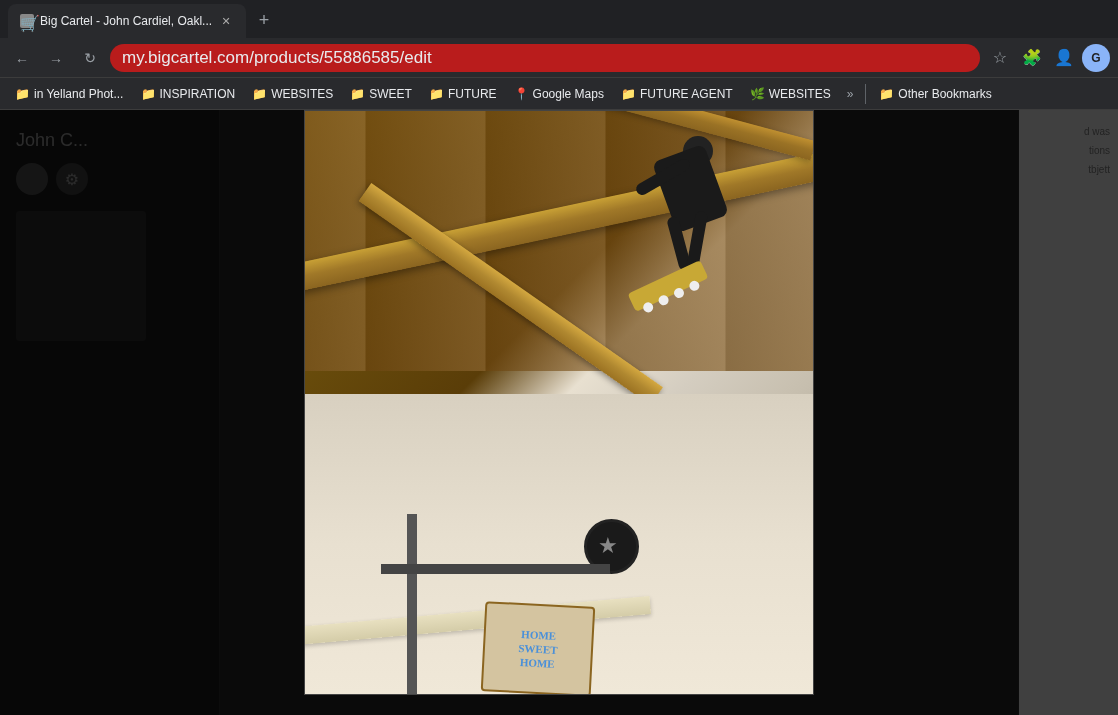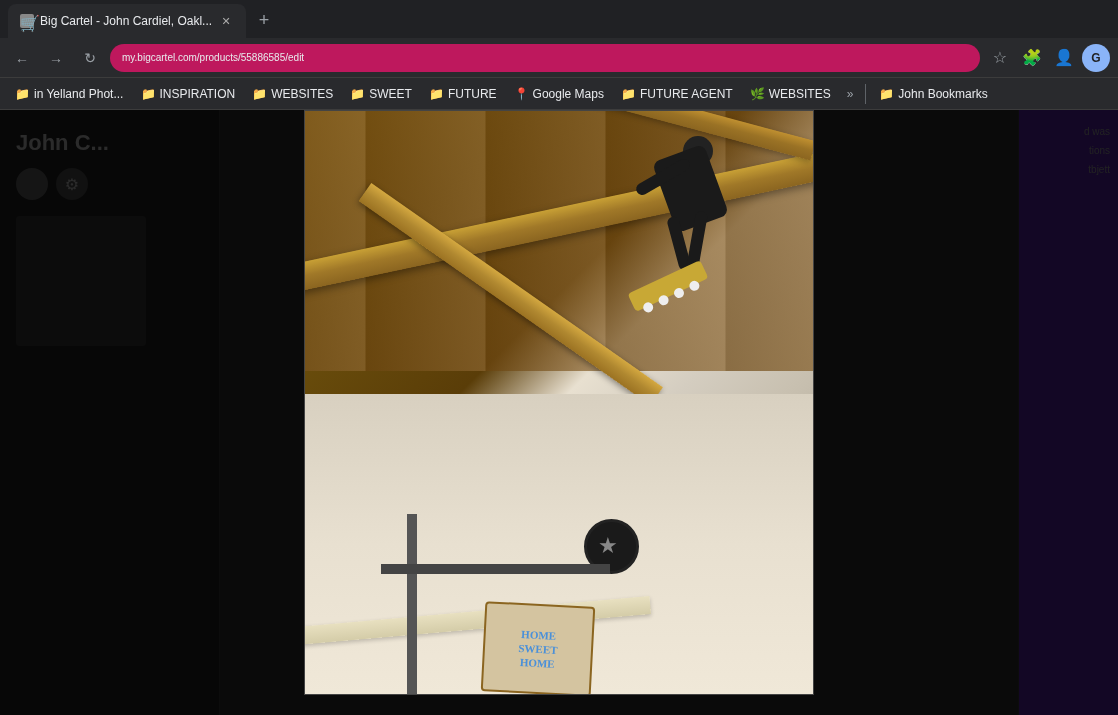--- a/index.html
+++ b/index.html
@@ -95,26 +95,26 @@
       display: flex;
       align-items: center;
       justify-content: center;
       color: #9aa0a6;
       font-size: 14px;
       cursor: pointer;
     }
     .address-input {
       flex: 1;
       height: 28px;
-      background: #be185d;
+      background: #b91c1c;
       border: none;
       border-radius: 14px;
       padding: 0 12px;
       color: #e8eaed;
-      font-size: 10px;
+      font-size: 17px;
       outline: none;
     }
     .toolbar-icons {
       display: flex;
       align-items: center;
       gap: 4px;
     }
     .toolbar-icon {
       width: 28px;
       height: 28px;
@@ -227,22 +227,22 @@
 
     
     .sidebar {
       width: 220px;
       height: 100%;
       background: #1e1e1e;
       border-right: 1px solid #333;
       padding: 20px 16px;
     }
     .sidebar-title {
-      font-size: 22px;
-      font-weight: bold;
+      font-size: 18px;
+      font-weight: normal;
       color: #aaa;
       margin-bottom: 12px;
     }
     .sidebar-avatar-row {
       display: flex;
       align-items: center;
       gap: 8px;
       margin-bottom: 16px;
     }
     .sidebar-avatar {
@@ -281,21 +281,21 @@
       height: 100%;
       background: #2a2a2a;
       position: relative;
       overflow: hidden;
     }
 
     
     .right-panel {
       width: 100px;
       height: 100%;
-      background: #4c1d95;
+      background: #ffffff;
       border-left: 1px solid #333;
       display: flex;
       flex-direction: column;
       padding: 16px 8px;
       gap: 8px;
     }
     .right-panel-text {
       font-size: 10px;
       color: #888;
       text-align: right;
@@ -580,21 +580,21 @@
       <span>FUTURE  AGENT</span>
     </div>
     <div class="bookmark-item">
       <span class="bookmark-icon">🌿</span>
       <span>WEBSITES</span>
     </div>
     <div class="bookmarks-overflow">»</div>
     <div class="bookmark-divider"></div>
     <div class="bookmark-item">
       <span class="bookmark-icon">📁</span>
-      <span>John Bookmarks</span>
+      <span>Other Bookmarks</span>
     </div>
   </div>
 
   <div class="page-content">
 
     <div class="bg-page">
 
       <div class="sidebar">
         <div class="sidebar-title">John C...</div>
         <div class="sidebar-avatar-row">

